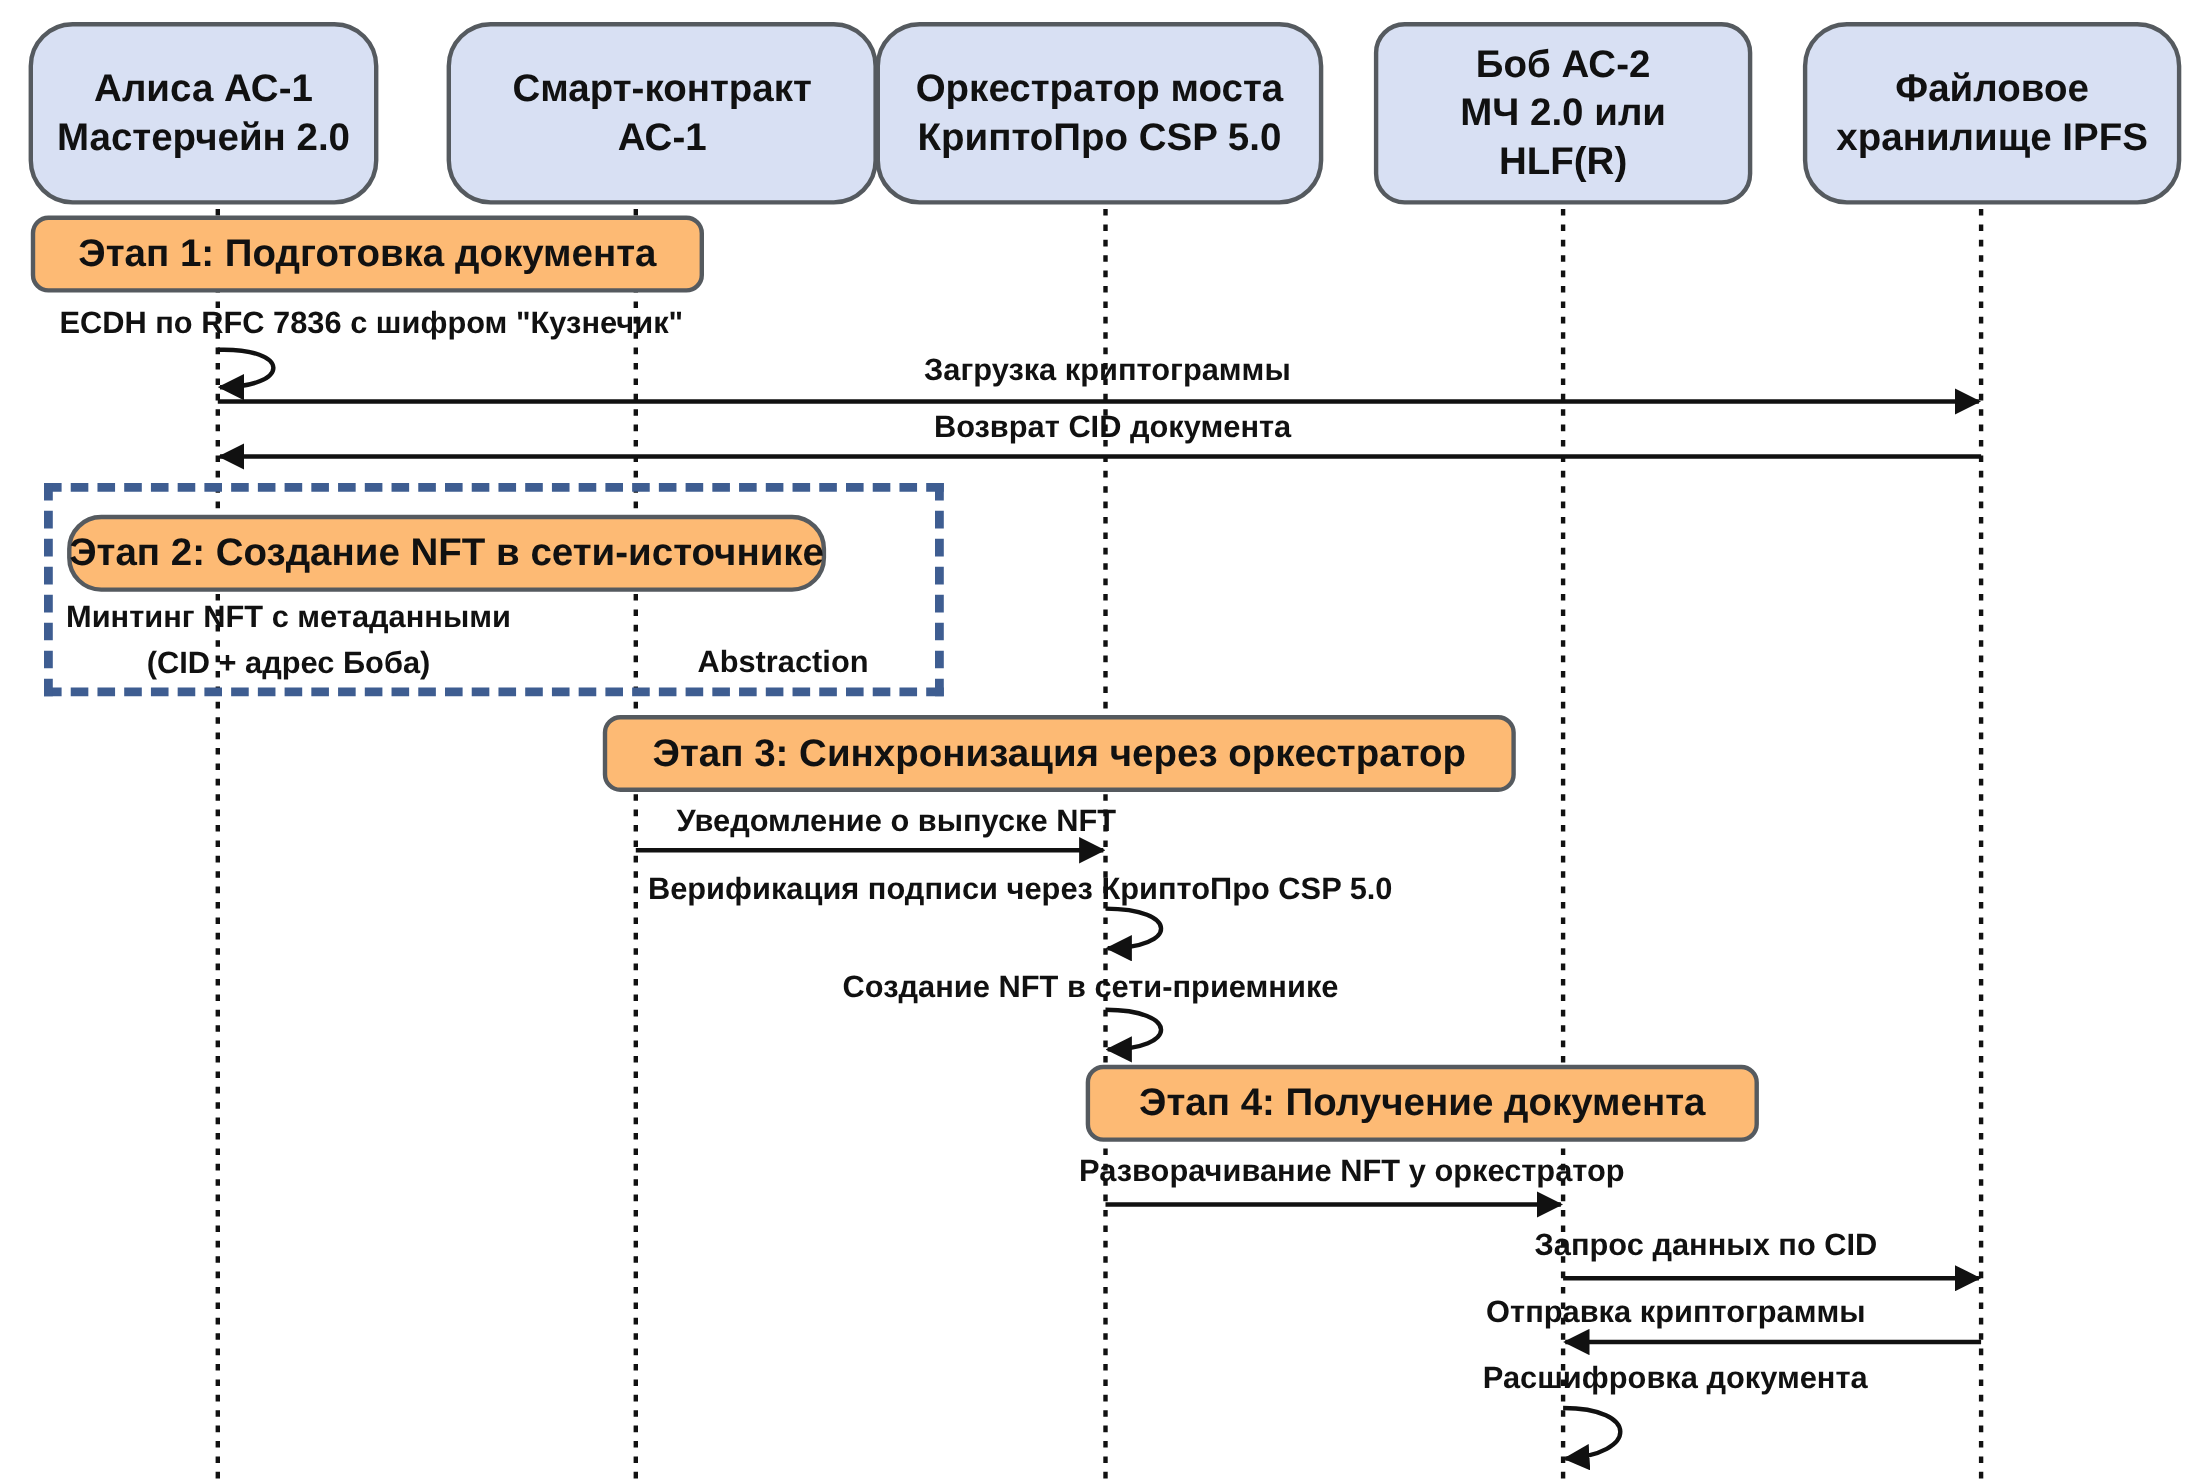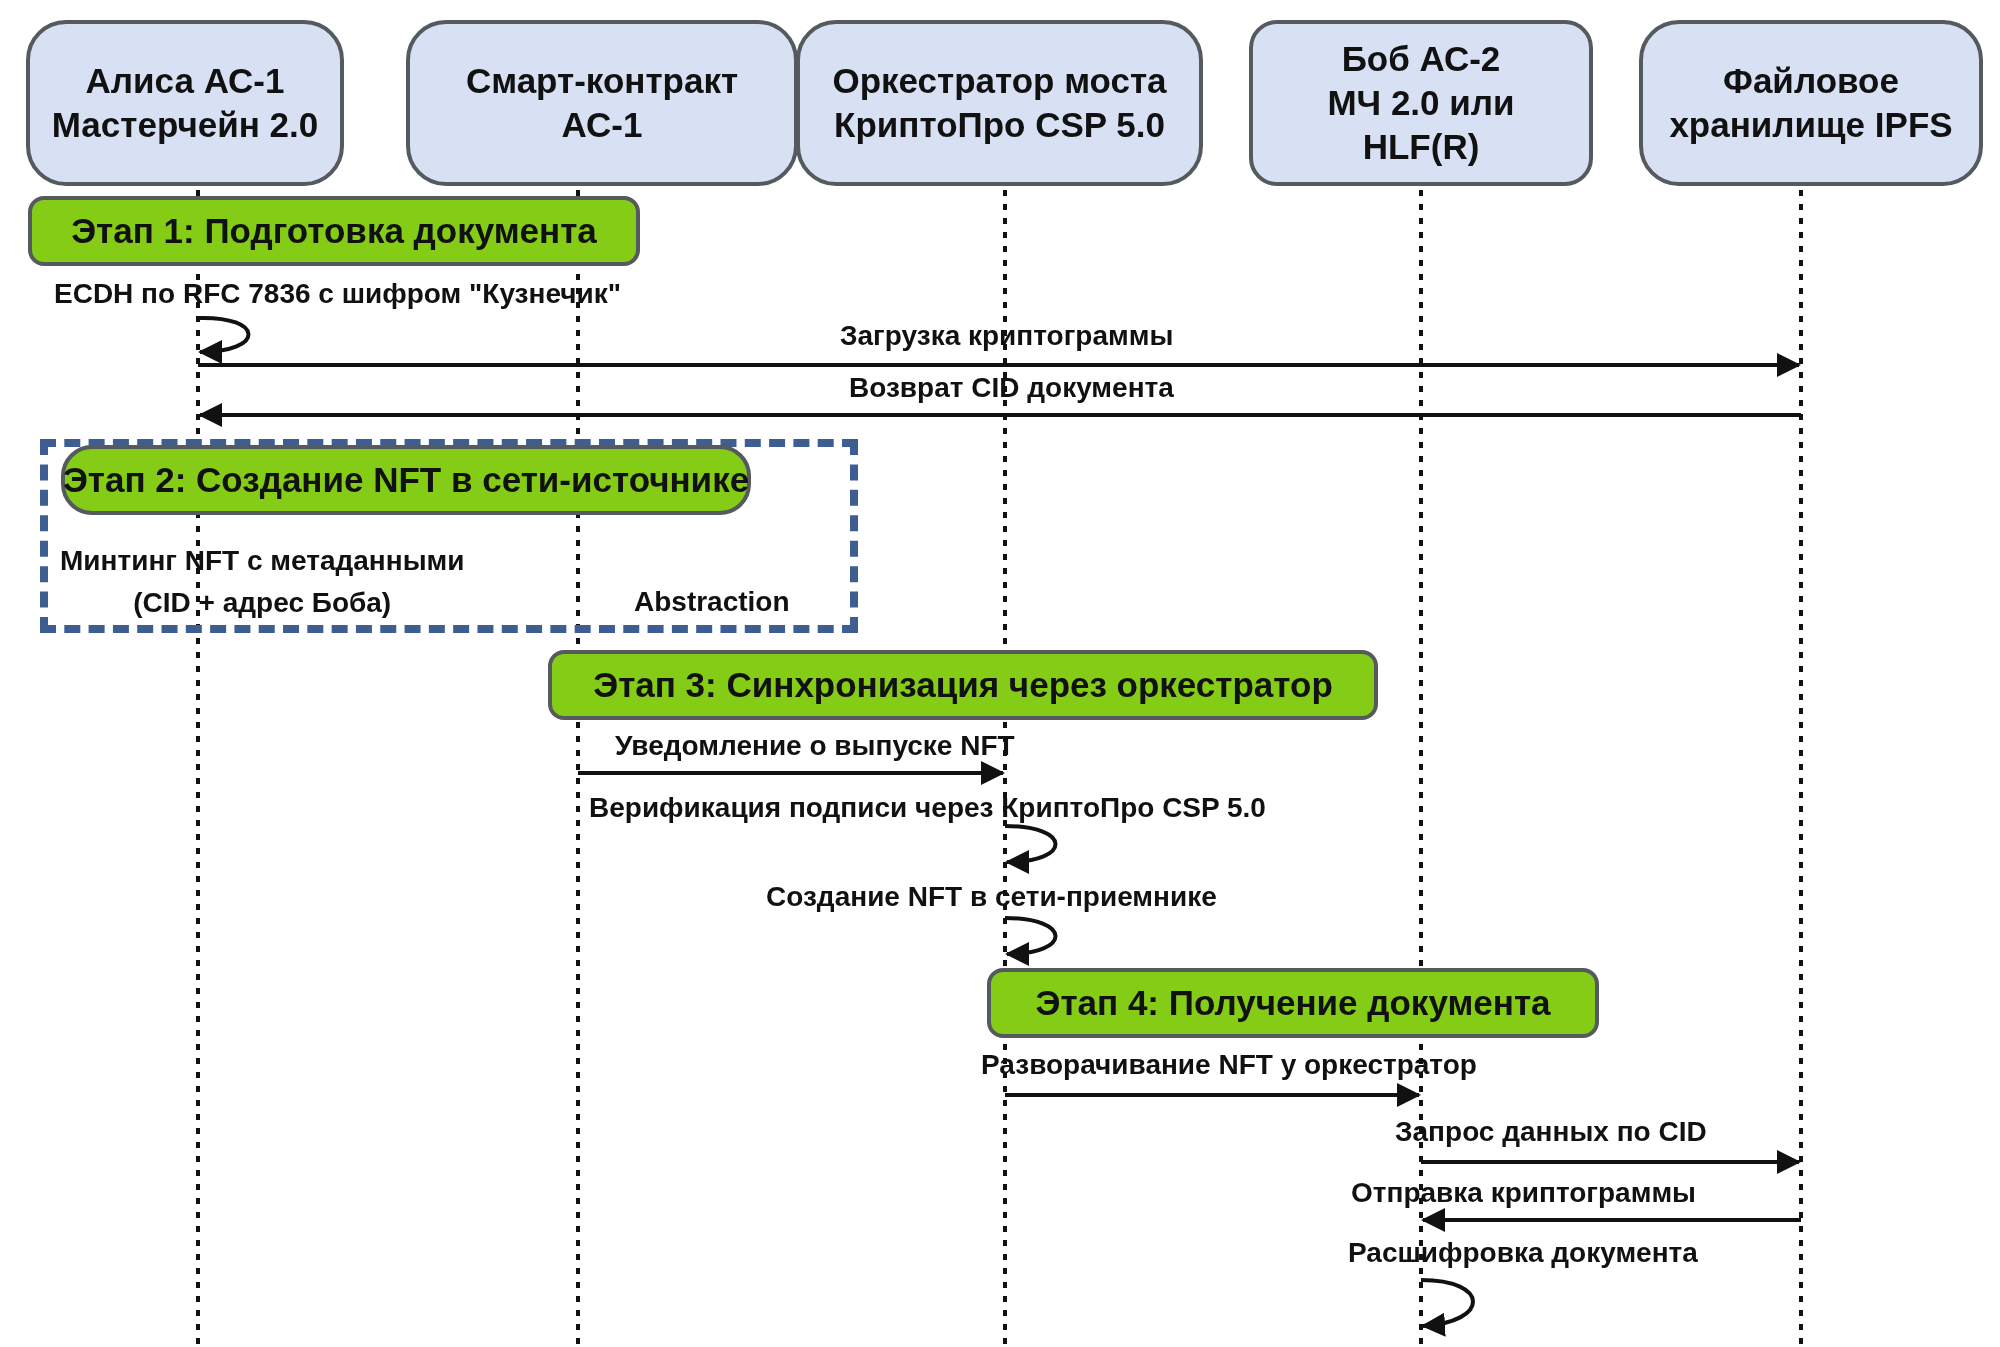--- a/index.html
+++ b/index.html
@@ -2,21 +2,21 @@
 <html><head>
 <meta charset="utf-8">
 <style>
   html, body { margin:0; padding:0; background:#ffffff; }
   body { width:2000px; height:1347px; position:relative; overflow:hidden;
          font-family:"Liberation Sans", sans-serif; font-weight:bold; color:#111; }
   .actor { position:absolute; top:20px; height:166px; box-sizing:border-box;
            background:#d8e0f3; border:4px solid #555a5f; border-radius:40px;
            display:flex; align-items:center; justify-content:center; text-align:center;
            font-size:35px; line-height:44px; white-space:pre-line; }
-  .stage { position:absolute; box-sizing:border-box; background:#84cc16;
+  .stage { position:absolute; box-sizing:border-box; background:#fdba74;
            border:4px solid #555a5f; border-radius:16px; height:70px;
            display:flex; align-items:center; justify-content:center;
            font-size:35px; white-space:nowrap; }
   .lbl { position:absolute; font-size:28px; white-space:nowrap; line-height:40px; }
   svg#lines { position:absolute; left:0; top:0; }
   .dashbox { position:absolute; left:40px; top:439px; width:818px; height:194px;
              box-sizing:border-box; border:8px dashed #3e5d91; }
 </style>
 </head>
 <body>
@@ -59,21 +59,21 @@
 КриптоПро CSP 5.0</div>
 <div class="actor" style="left:1249px;width:344px;border-radius:28px;">Боб АС-2
 МЧ 2.0 или
 HLF(R)</div>
 <div class="actor" style="left:1639px;width:344px;">Файловое
 хранилище IPFS</div>
 
 <div class="dashbox"></div>
 
 <div class="stage" style="left:28px;top:196px;width:612px;">Этап 1: Подготовка документа</div>
-<div class="stage" style="left:61px;top:445px;width:690px;border-radius:31px;">Этап 2: Создание NFT в сети-источнике</div>
+<div class="stage" style="left:61px;top:468px;width:690px;border-radius:31px;">Этап 2: Создание NFT в сети-источнике</div>
 <div class="stage" style="left:548px;top:650px;width:830px;">Этап 3: Синхронизация через оркестратор</div>
 <div class="stage" style="left:987px;top:968px;width:612px;">Этап 4: Получение документа</div>
 
 <div class="lbl" style="left:54px;top:274px;">ECDH по RFC 7836 с шифром "Кузнечик"</div>
 <div class="lbl" style="left:840px;top:316px;">Загрузка криптограммы</div>
 <div class="lbl" style="left:849px;top:368px;">Возврат CID документа</div>
 <div class="lbl" style="left:60px;top:540px;text-align:center;white-space:pre-line;line-height:42px;">Минтинг NFT с метаданными
 (CID + адрес Боба)</div>
 <div class="lbl" style="left:634px;top:582px;">Abstraction</div>
 <div class="lbl" style="left:615px;top:726px;">Уведомление о выпуске NFT</div>

